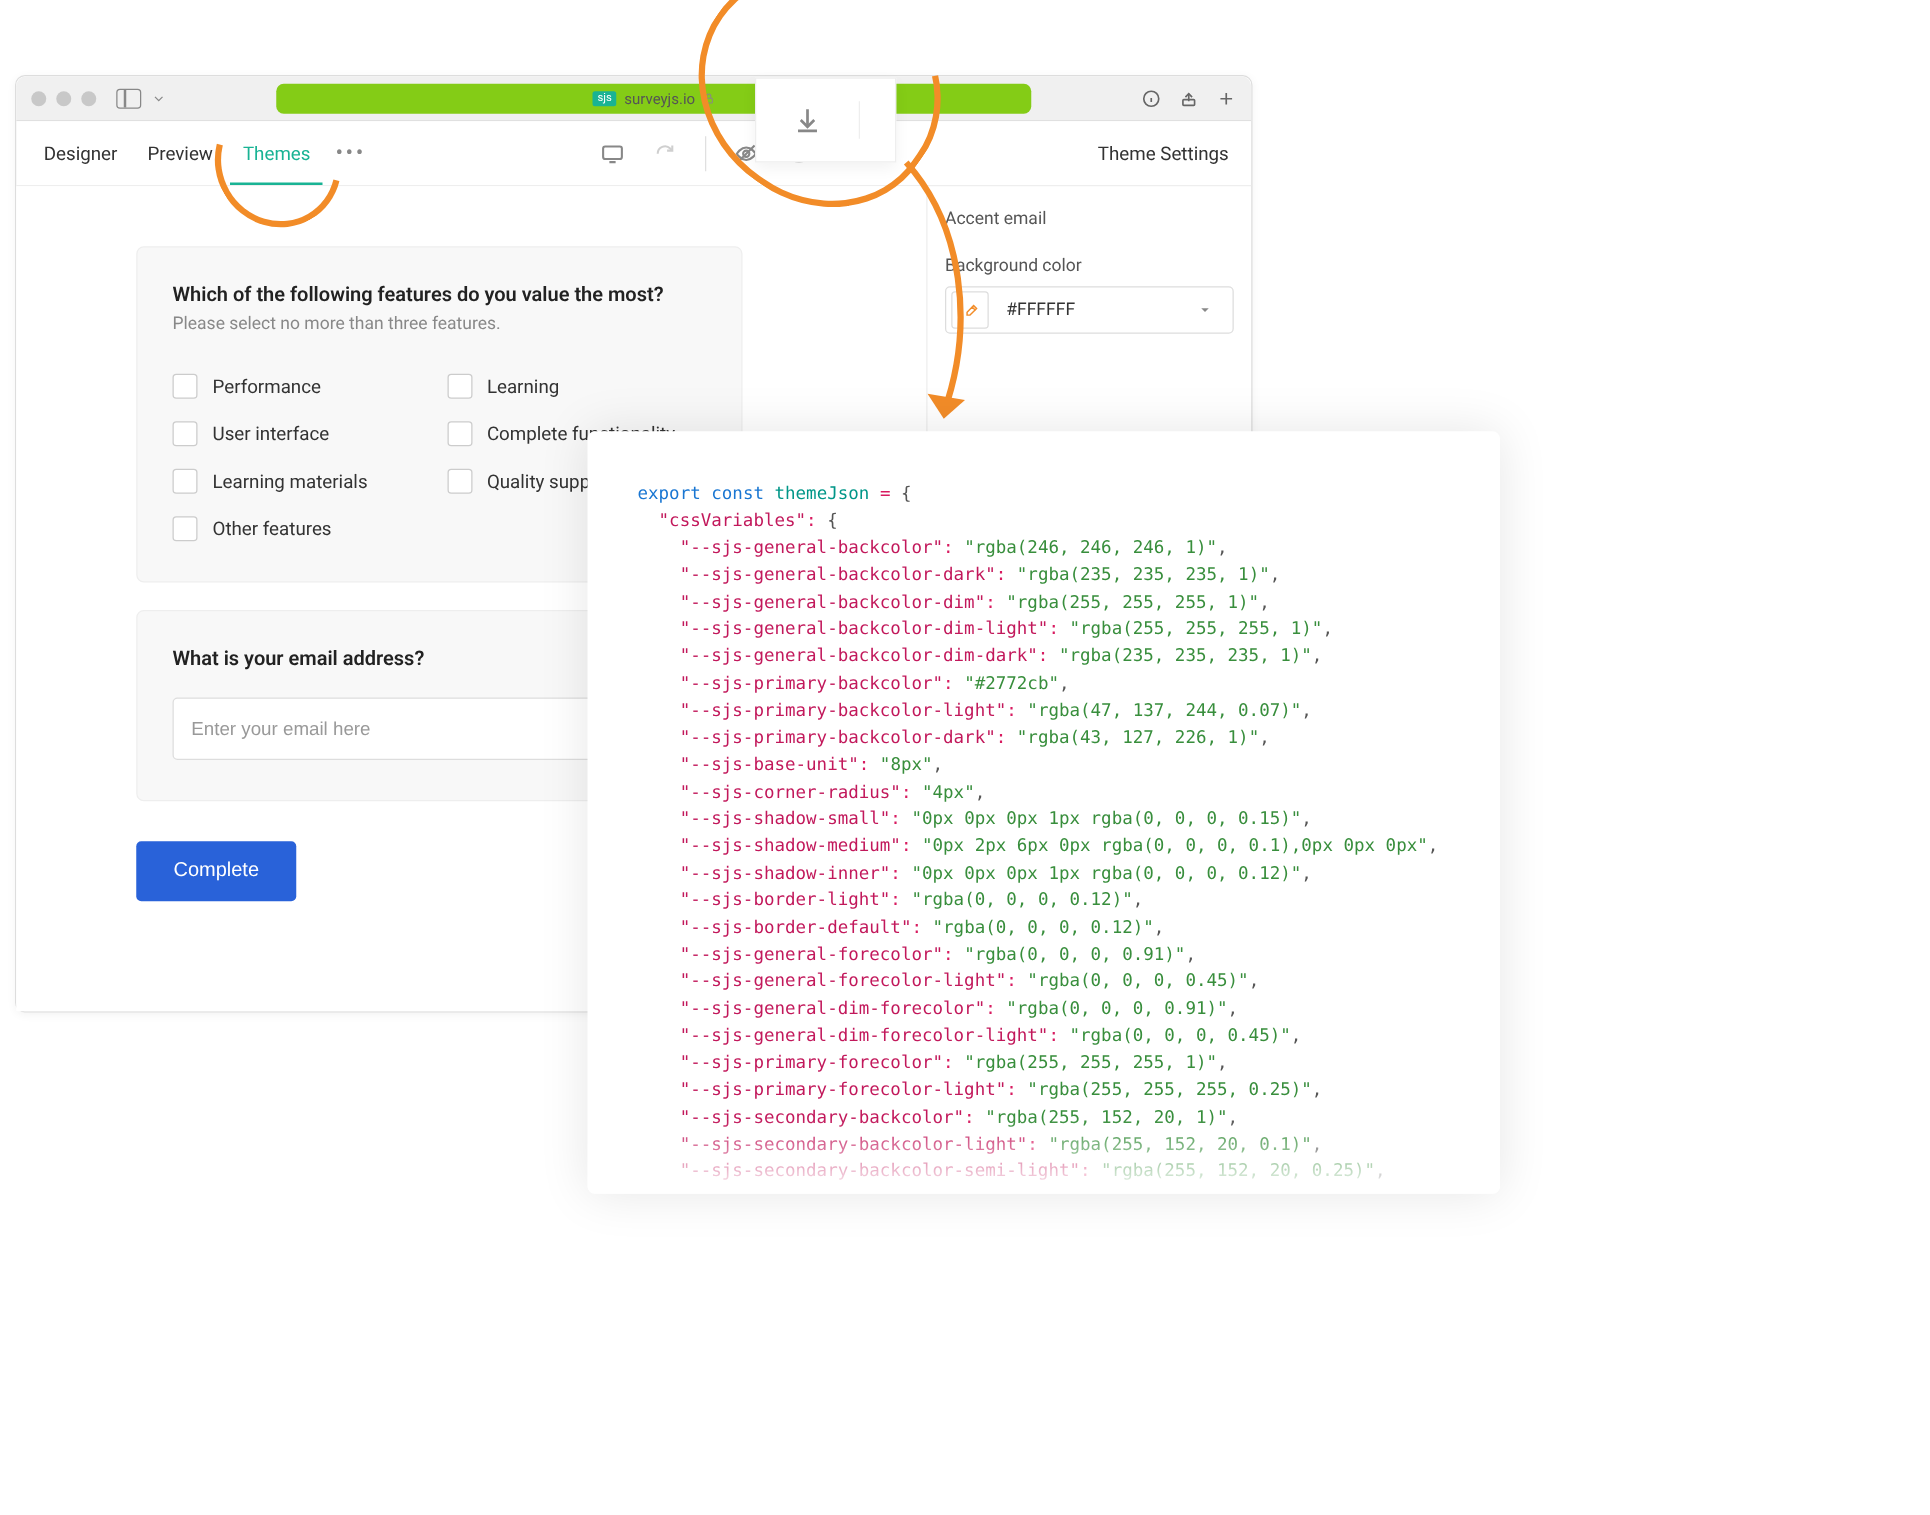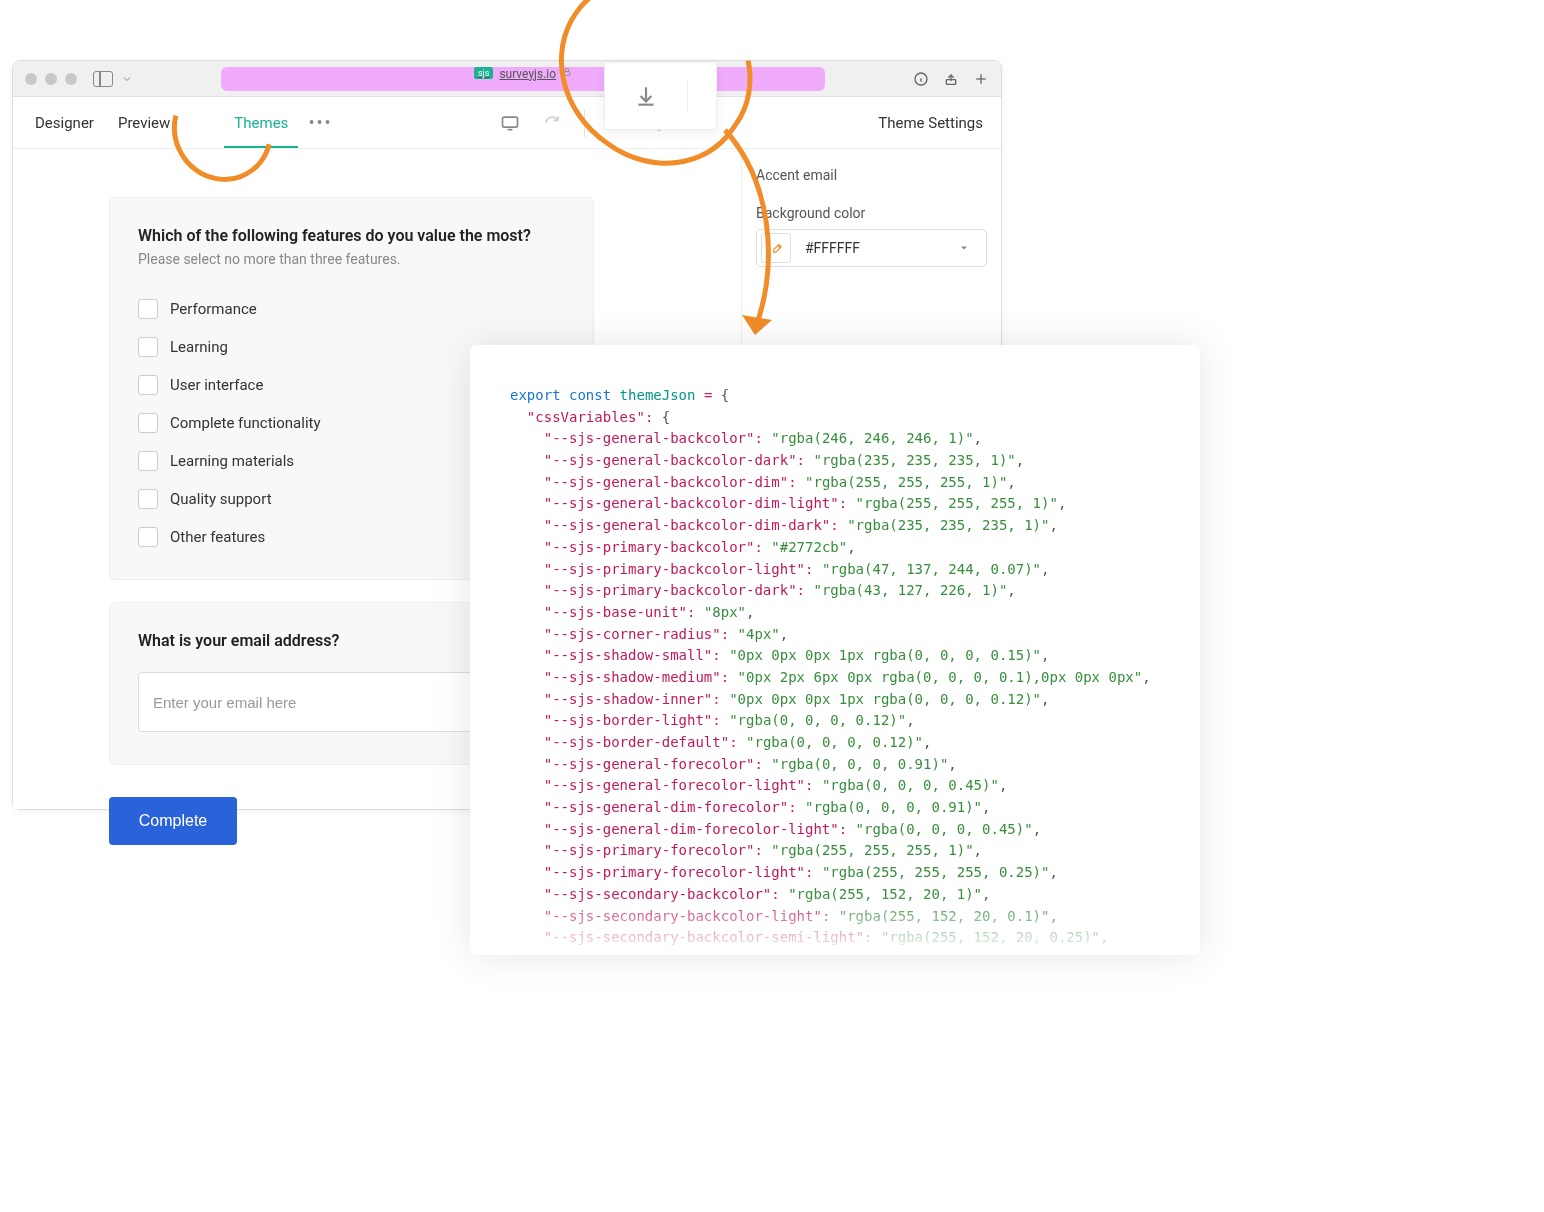--- a/index.html
+++ b/index.html
@@ -3,47 +3,47 @@
 <meta charset="utf-8">
 <style>
   * { box-sizing: border-box; margin: 0; padding: 0; }
   body { font-family: -apple-system, BlinkMacSystemFont, "Segoe UI", Roboto, sans-serif; background: #fff; width: 1544px; height: 1212px; position: relative; overflow: hidden; }
 
   .browser-window { position: absolute; left: 12px; top: 60px; width: 990px; height: 750px; border: 1px solid #ddd; border-radius: 8px; background: #fff; box-shadow: 0 2px 8px rgba(0,0,0,0.05); }
   .browser-titlebar { height: 36px; background: #f0f0f0; border-bottom: 1px solid #e0e0e0; border-radius: 8px 8px 0 0; display: flex; align-items: center; padding: 0 12px; gap: 8px; }
   .traffic-light { width: 12px; height: 12px; border-radius: 50%; background: #c8c8c8; }
   .sidebar-toggle { margin-left: 8px; width: 20px; height: 16px; border: 1.5px solid #888; border-radius: 3px; position: relative; }
   .sidebar-toggle::before { content:""; position:absolute; left:5px; top:0; bottom:0; width:1.5px; background:#888; }
-  .url-bar { flex: 1; margin: 0 80px; background: #f0abfc; border-radius: 6px; height: 24px; display:flex; align-items:flex-start; justify-content:center; font-size: 12px; color: #555; gap:6px;text-decoration:underline; }
+  .url-bar { flex: 1; margin: 0 80px; background: #84cc16; border-radius: 6px; height: 24px; display:flex; align-items:center; justify-content:center; font-size: 12px; color: #555; gap:6px; }
   .url-badge { background:#19b394; color:#fff; font-size:9px; padding:1px 4px; border-radius:2px; }
   .lock-icon-sm { width:10px; height:10px; }
   .titlebar-icons { display:flex; gap:14px; align-items:center; color:#666; }
   .titlebar-icons svg { width:16px; height:16px; }
 
   .app-toolbar { height: 52px; border-bottom: 1px solid #eee; display:flex; align-items:center; padding: 0 18px; justify-content: space-between; }
   .toolbar-tabs { display:flex; gap: 16px; align-items:center; }
   .tab { font-size: 15px; color:#333; padding: 16px 4px; position:relative; cursor:pointer; }
-  .tab.active { color: #19b394; margin-left: 40px; }
+  .tab.active { color: #19b394; }
   .tab.active::after { content:""; position:absolute; left:-6px; right:-6px; bottom:0; height:2px; background:#19b394; }
   .tab-dots { color:#888; font-size:18px; letter-spacing:2px; }
   .toolbar-mid { display:flex; gap: 22px; align-items:center; color:#888; }
   .toolbar-mid .divider { width:1px; height:28px; background:#e0e0e0; }
   .toolbar-mid svg { width:20px; height:20px; stroke:#888; }
   .theme-settings-label { font-size: 15px; color:#333; }
 
   .app-body { display:flex; height: calc(100% - 88px); }
   .preview-pane { flex:1; padding: 48px 0 0 96px; background:#fff; }
   .survey-card { width: 485px; background:#f8f8f8; border:1px solid #eee; border-radius:6px; padding: 28px 28px 32px 28px; margin-bottom: 22px; }
   .q-title { font-size: 16px; font-weight:600; color:#222; margin-bottom: 6px; }
   .q-desc { font-size: 14px; color:#888; margin-bottom: 32px; }
-  .checkbox-grid { display:grid; grid-template-columns: 1fr; gap: 18px 12px; }
+  .checkbox-grid { display:grid; grid-template-columns: 1fr 1fr; gap: 18px 12px; }
   .checkbox-row { display:flex; align-items:center; gap:12px; }
   .checkbox-box { width:20px; height:20px; border:1px solid #ccc; border-radius:3px; background:#fff; }
   .checkbox-label { font-size:15px; color:#333; }
-  .email-input { width:100%; height:60px; border:1px solid #ddd; border-radius:4px; padding: 4px 14px; font-size:15px; background:#fff; margin-top:16px; color:#333; }
+  .email-input { width:100%; height:50px; border:1px solid #ddd; border-radius:4px; padding: 4px 14px; font-size:15px; background:#fff; margin-top:16px; color:#333; }
   .email-input::placeholder { color:#999; }
   .complete-btn { margin-top: 10px; width:128px; height:48px; background:#2962d9; color:#fff; border:none; border-radius:4px; font-size:16px; cursor:pointer; }
 
   .settings-pane { width: 260px; border-left: 1px solid #eee; padding: 18px 14px; }
   .setting-group { margin-bottom: 22px; }
   .setting-label { font-size:14px; color:#555; margin-bottom: 8px; }
   .color-row { display:flex; align-items:center; border:1px solid #ddd; border-radius:4px; height:38px; background:#fff; }
   .color-swatch { width:30px; height:30px; margin:4px; border-radius:3px; display:flex; align-items:center; justify-content:center; }
   .color-swatch.blue { background:#2772cb; }
   .color-swatch.white { background:#fff; border:1px solid #ddd; }

